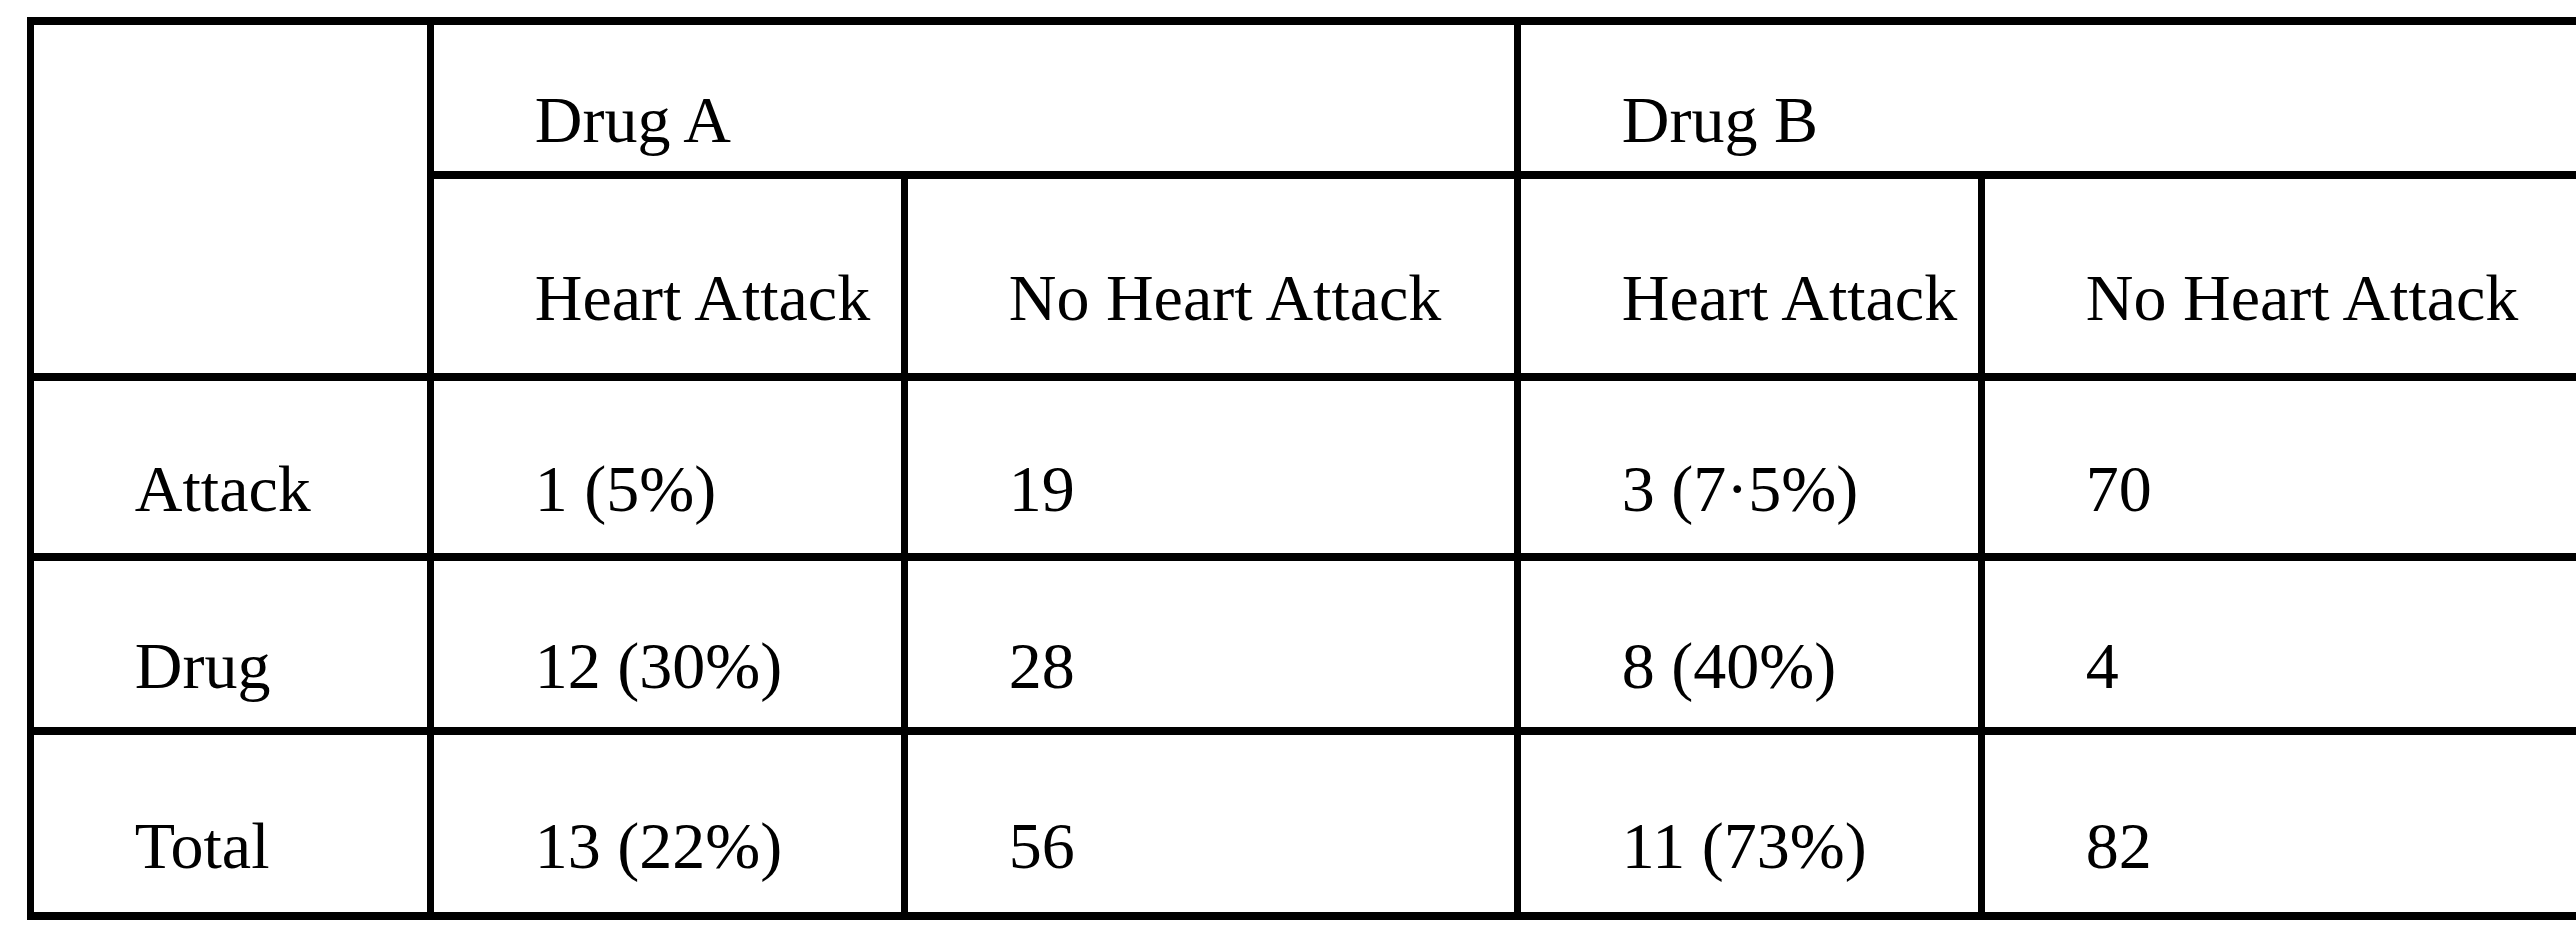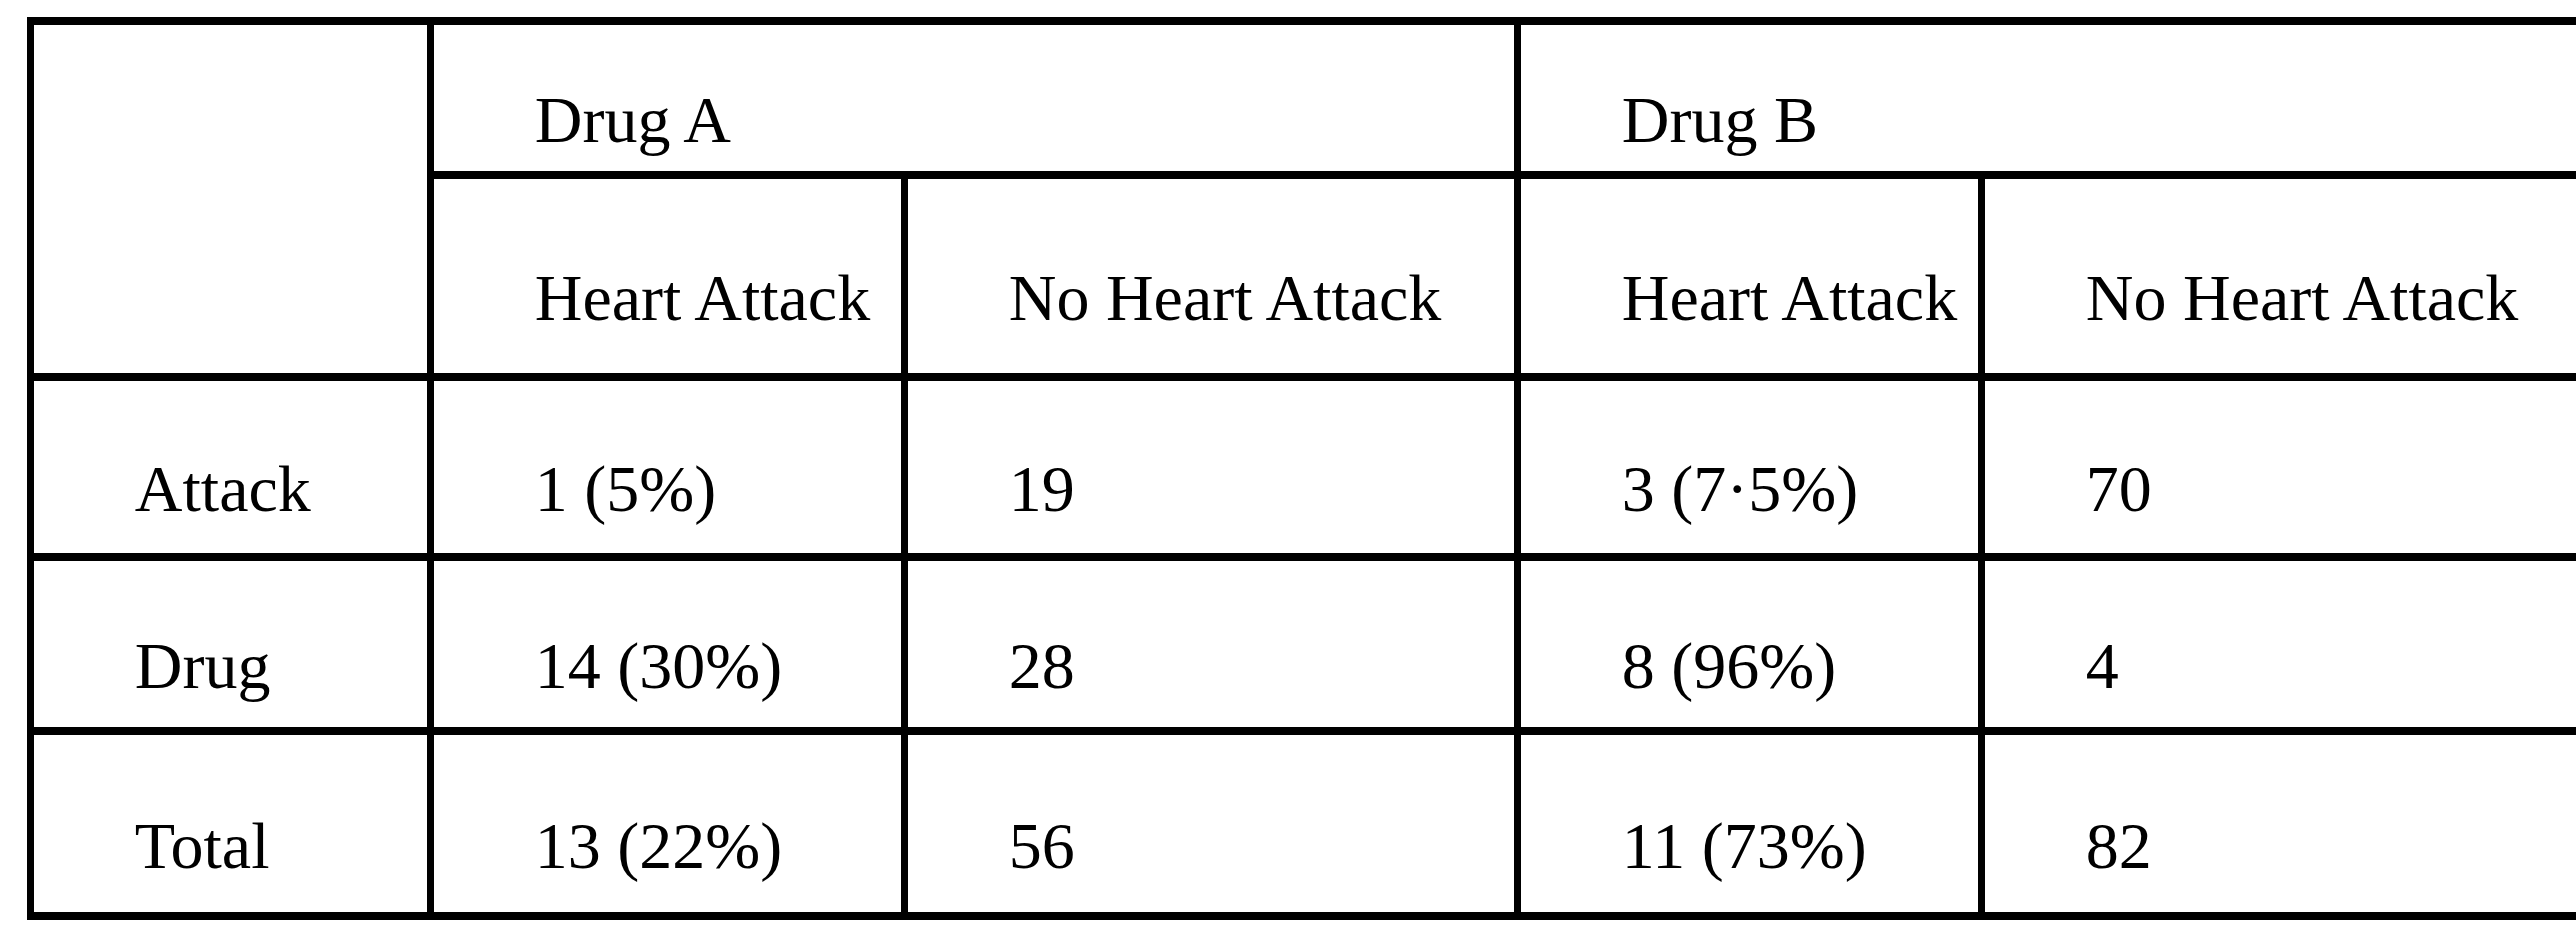--- a/index.html
+++ b/index.html
@@ -80,23 +80,23 @@
       </tr>
       <tr class="r-female">
         <td>Attack</td>
         <td>1 (5%)</td>
         <td>19</td>
         <td class="mid">3 (7·5%)</td>
         <td>70</td>
       </tr>
       <tr class="r-male">
         <td>Drug</td>
-        <td>14 (30%)</td>
+        <td>12 (30%)</td>
         <td>28</td>
-        <td class="mid">8 (96%)</td>
+        <td class="mid">8 (40%)</td>
         <td>4</td>
       </tr>
       <tr class="r-total">
         <td>Total</td>
         <td>13 (22%)</td>
         <td>56</td>
         <td class="mid">11 (73%)</td>
         <td>82</td>
       </tr>
     </tbody>

